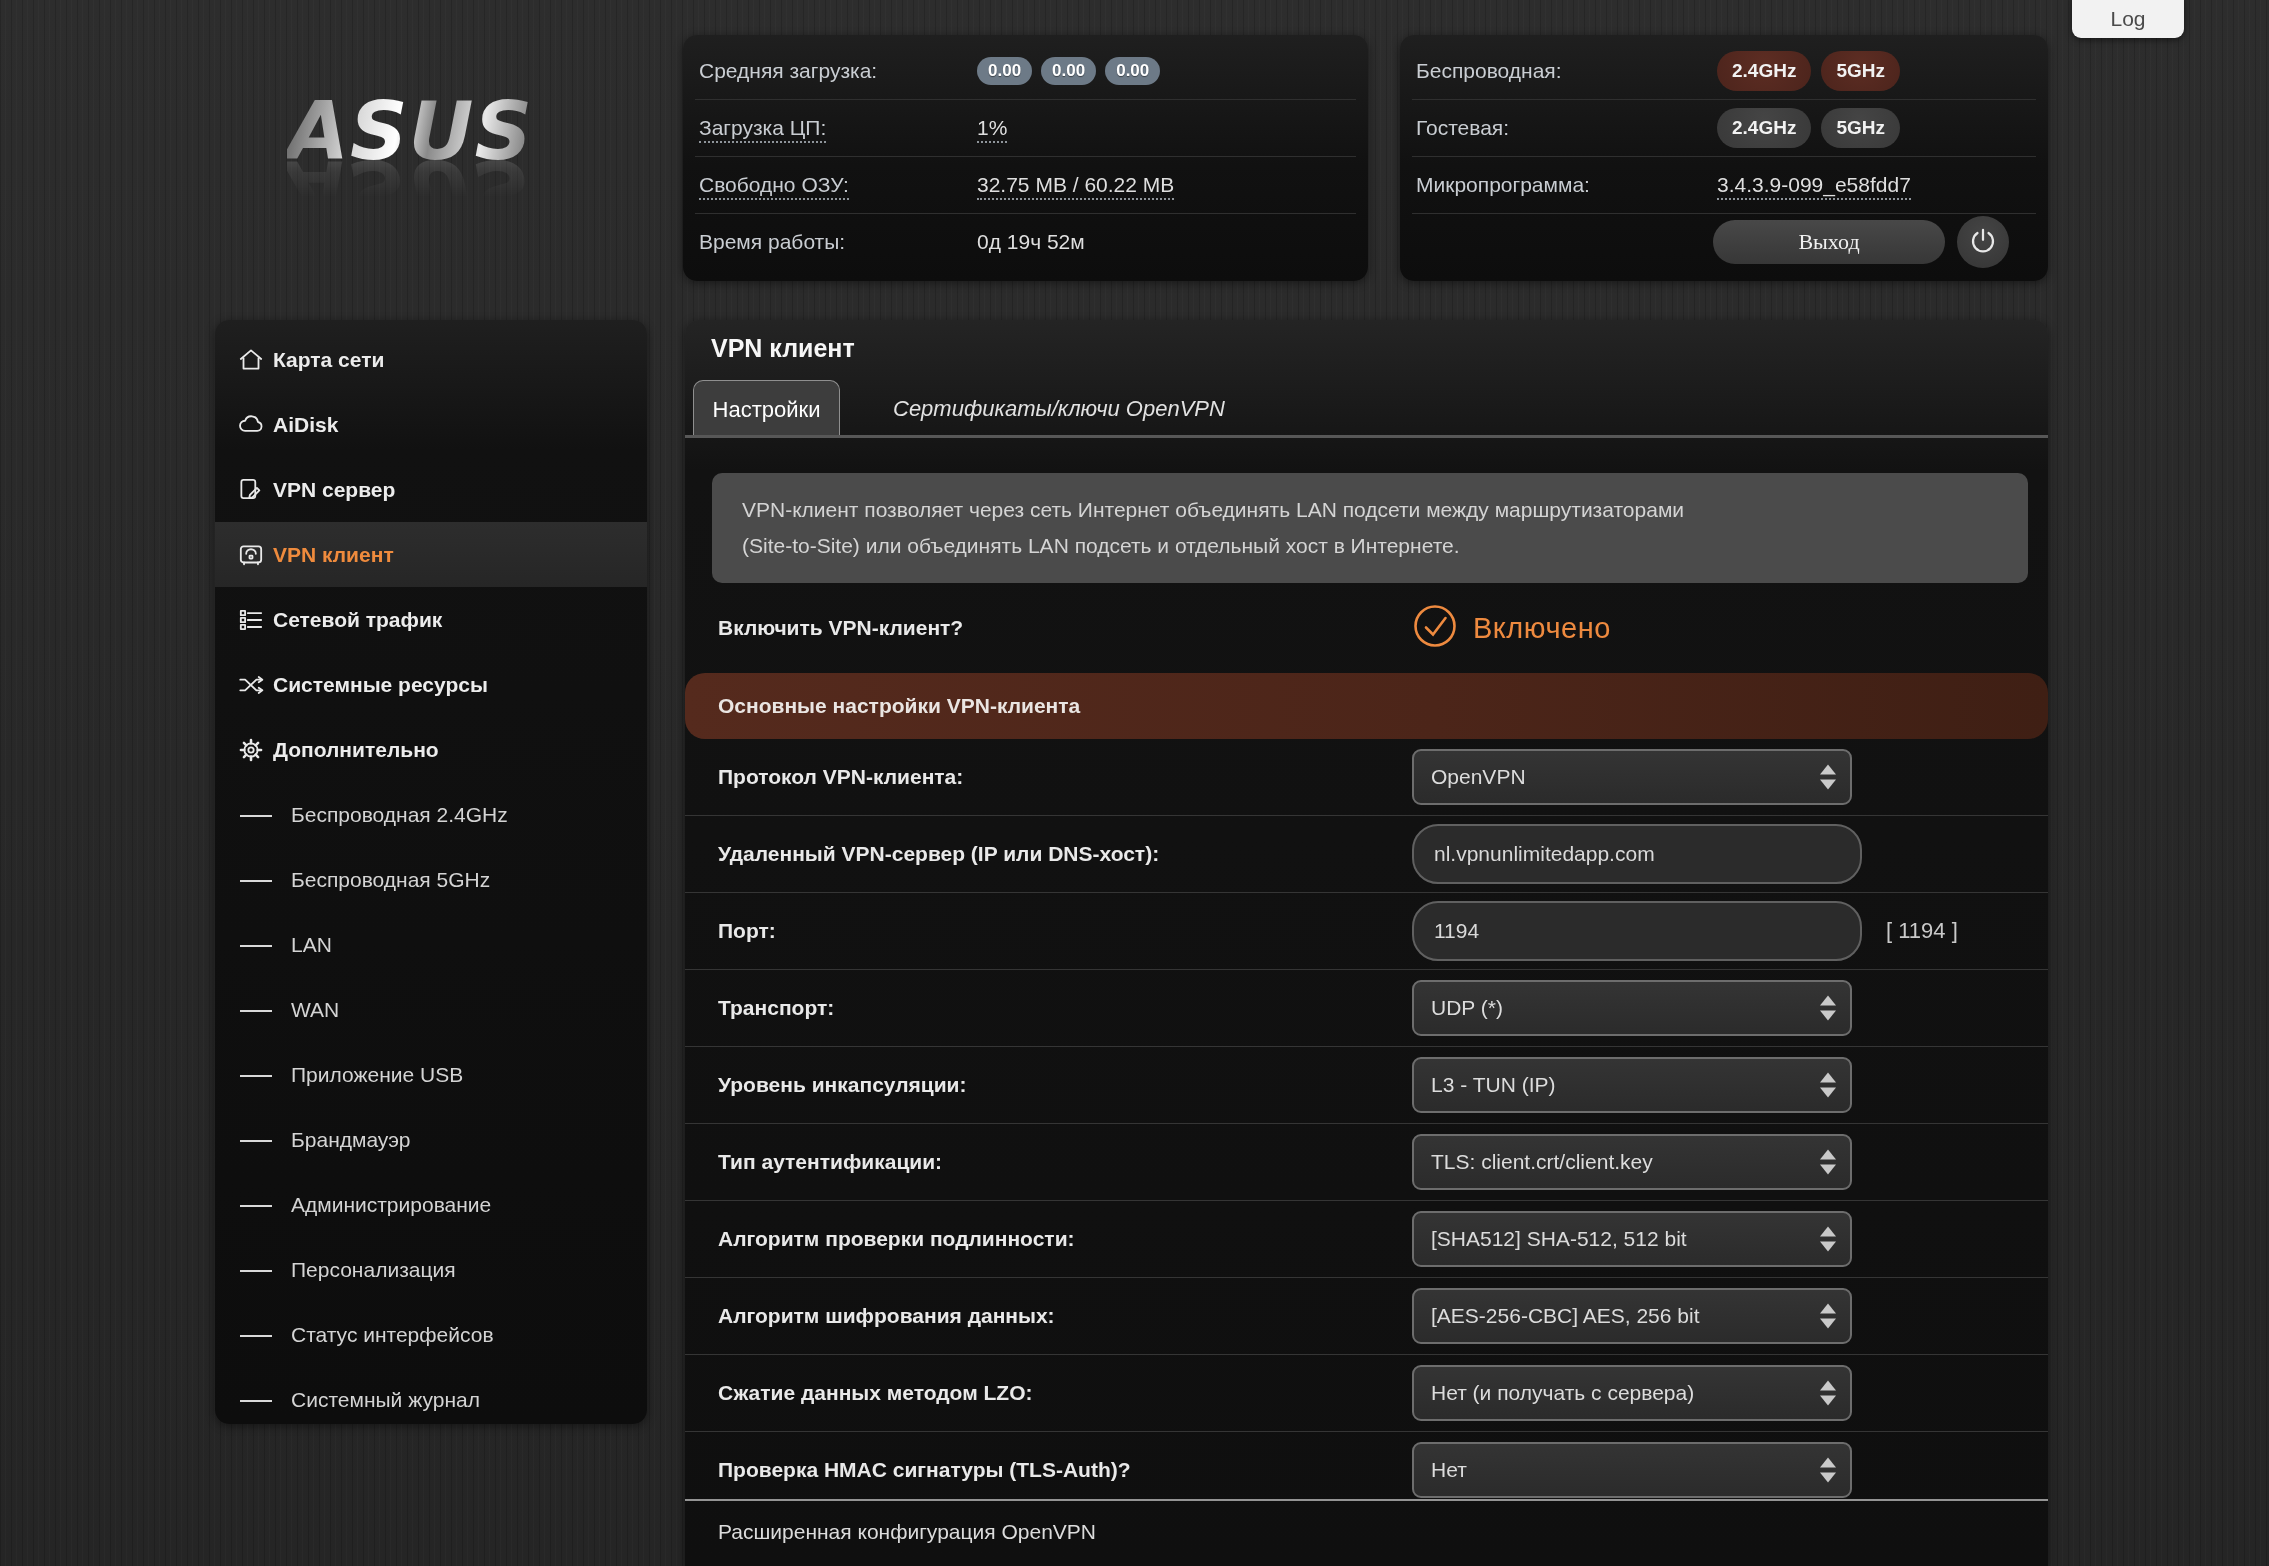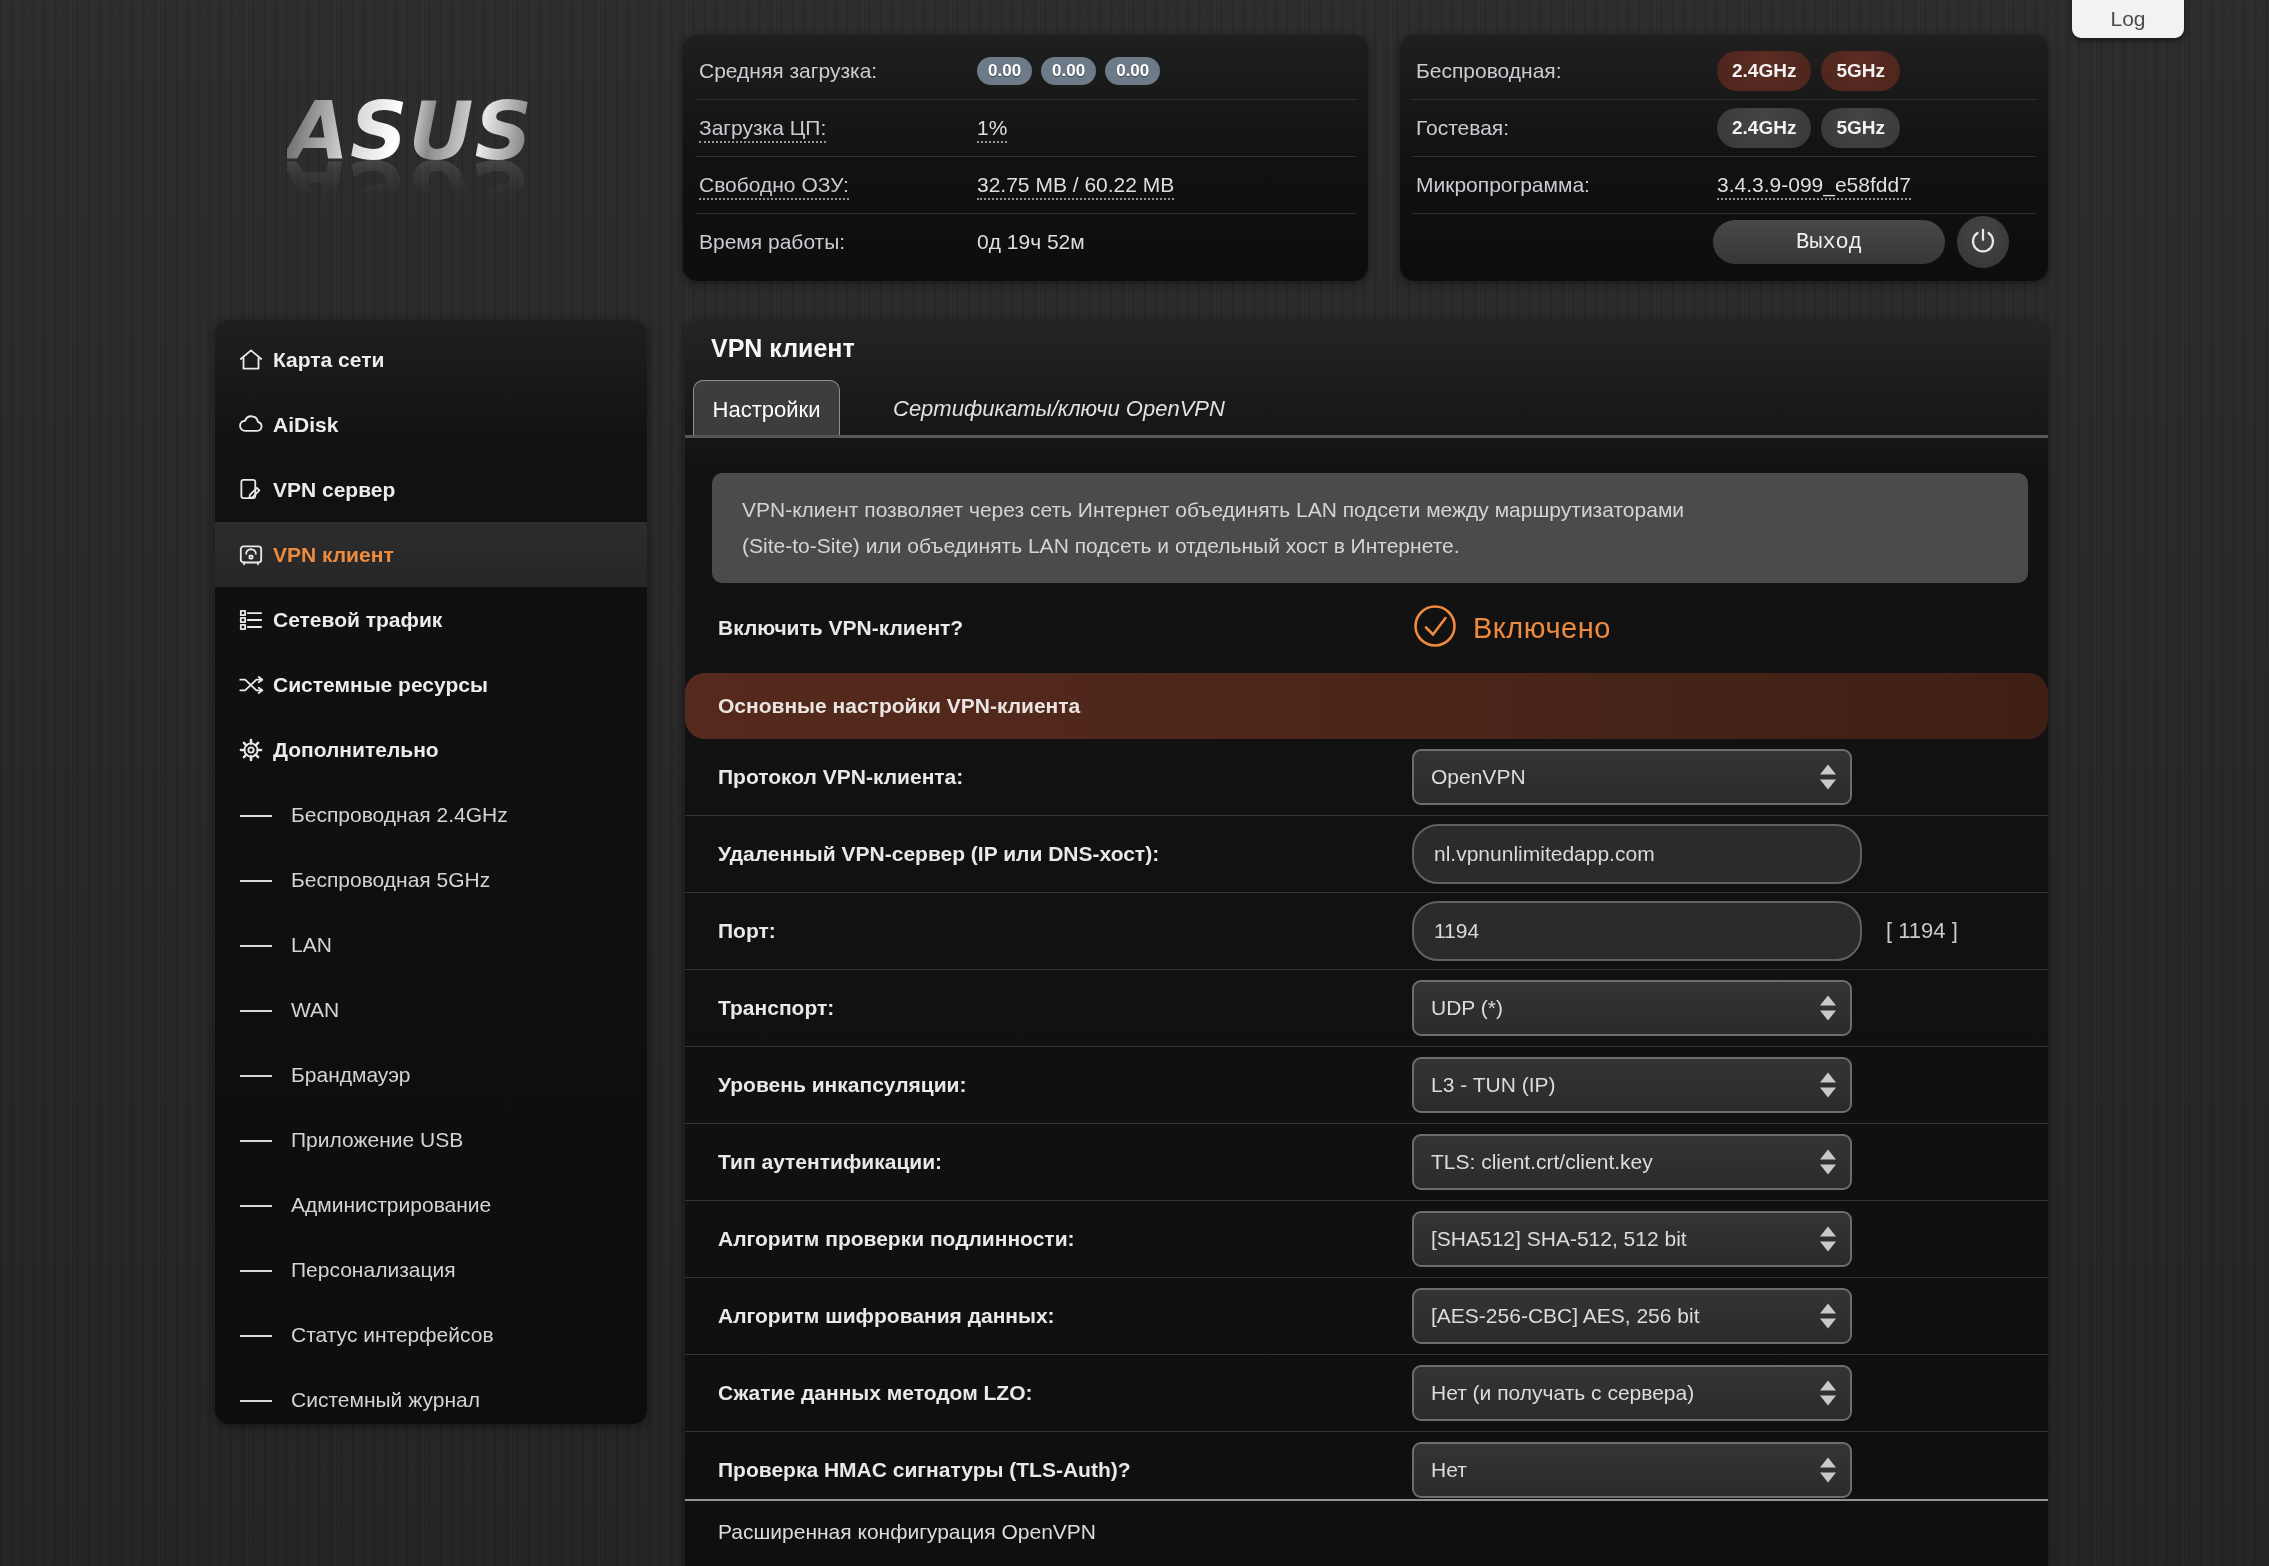--- a/index.html
+++ b/index.html
@@ -53,21 +53,21 @@
     font-size:19px;padding:9px 15px;border-radius:22px;margin-right:10px;cursor:pointer;
     box-sizing:border-box;
   }
   .pill.maroon{background:radial-gradient(circle at 50% 30%,#5d2d23,#4c241c);}
   .pill.gray{background:radial-gradient(circle at 50% 30%,#454545,#393939);}
   .logout-row{height:56px;position:relative;}
   .logout-btn{
     position:absolute;left:313px;top:50%;transform:translateY(-50%);
     width:232px;height:44px;border-radius:22px;border:none;cursor:pointer;
     background:linear-gradient(#484848,#373737);color:#f0f0f0;font-size:22px;
-    font-family:Liberation Mono, monospace;
+    font-family:Liberation Serif, serif;
   }
   .power-btn{
     position:absolute;left:557px;top:50%;transform:translateY(-50%);
     width:52px;height:52px;border-radius:50%;border:none;cursor:pointer;
     background:radial-gradient(circle at 50% 35%,#454545,#353535);
     display:flex;align-items:center;justify-content:center;
   }
   
   .sidebar{left:215px;top:320px;width:432px;height:1104px;padding:7px 0;box-sizing:border-box;overflow:hidden;}
   .side-item{position:relative;height:65px;display:flex;align-items:center;cursor:pointer;}
@@ -295,25 +295,25 @@
     <div class="side-item side-sub">
       <span class="dash"></span>
       <span class="slbl">LAN</span>
     </div>
     <div class="side-item side-sub">
       <span class="dash"></span>
       <span class="slbl">WAN</span>
     </div>
     <div class="side-item side-sub">
       <span class="dash"></span>
+      <span class="slbl">Приложение USB</span>
+    </div>
+    <div class="side-item side-sub">
+      <span class="dash"></span>
       <span class="slbl">Брандмауэр</span>
-    </div>
-    <div class="side-item side-sub">
-      <span class="dash"></span>
-      <span class="slbl">Приложение USB</span>
     </div>
     <div class="side-item side-sub">
       <span class="dash"></span>
       <span class="slbl">Администрирование</span>
     </div>
     <div class="side-item side-sub">
       <span class="dash"></span>
       <span class="slbl">Персонализация</span>
     </div>
     <div class="side-item side-sub">

